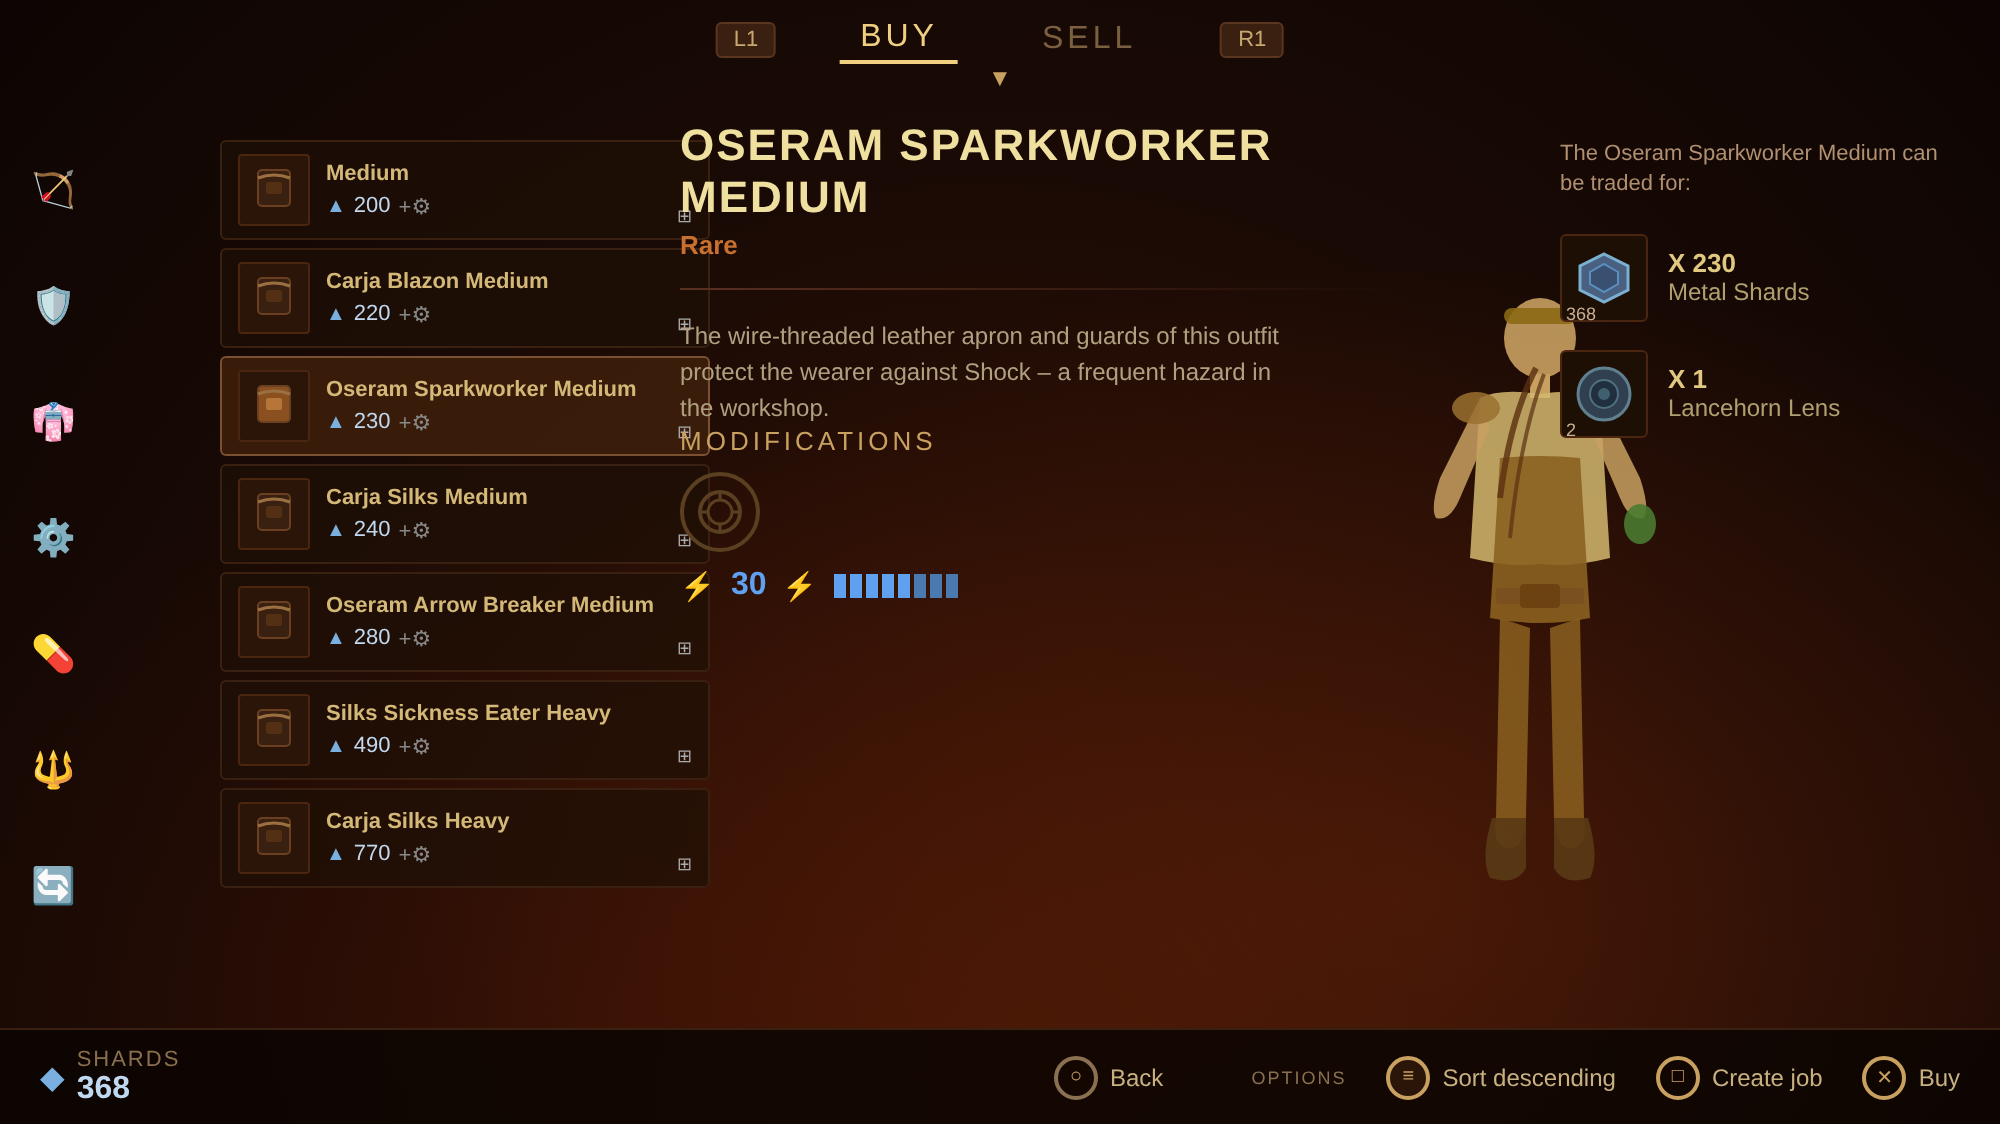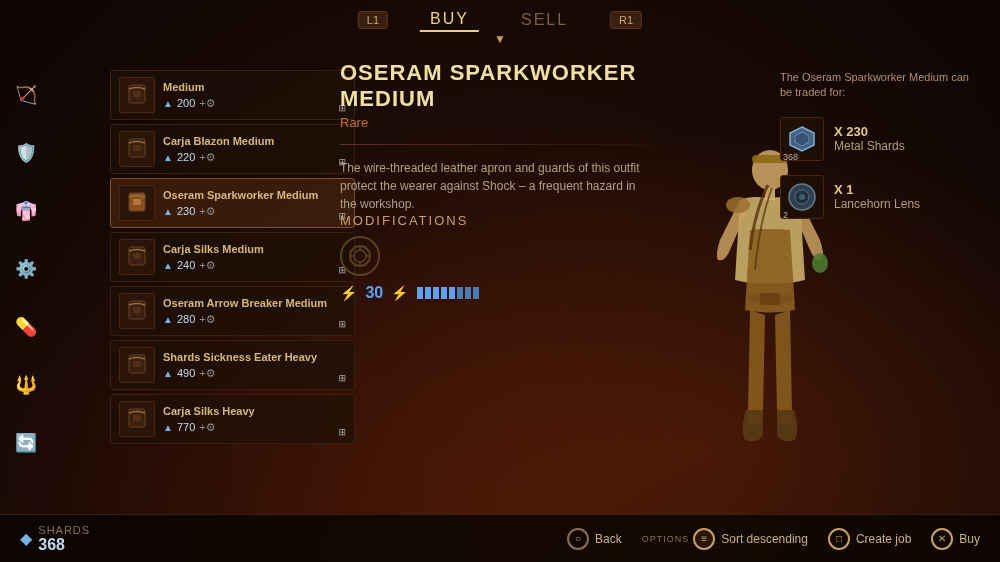--- a/index.html
+++ b/index.html
@@ -190,20 +190,21 @@
       color: #f0e0a0;
       letter-spacing: 1px;
       text-transform: uppercase;
       line-height: 1.2;
     }
 
     .item-rarity {
       font-size: 13px;
       color: #c87030;
       margin-top: 2px;
+      font-weight: bold;
     }
 
     .item-desc {
       font-size: 12px;
       color: #b0a080;
       margin-top: 10px;
       line-height: 1.5;
       max-width: 300px;
     }
 
@@ -526,21 +527,21 @@
     </div>
     <div class="item-entry">
       <div class="item-icon">
         <svg width="28" height="28" viewBox="0 0 28 28">
           <rect x="6" y="4" width="16" height="18" rx="2" fill="#3a2010" stroke="#6a4020" stroke-width="1"></rect>
           <path d="M6 8 Q14 5 22 8" fill="none" stroke="#9a7040" stroke-width="1.5"></path>
           <rect x="10" y="10" width="8" height="6" rx="1" fill="#5a3515" opacity="0.8"></rect>
         </svg>
       </div>
       <div class="item-info">
-        <div class="item-name">Shards Sickness Eater Heavy</div>
+        <div class="item-name">Silks Sickness Eater Heavy</div>
         <div class="item-price">
           <span class="shard-icon">▲</span>
           <span class="price-num">490</span>
           <span class="price-plus">+⚙</span>
         </div>
       </div>
       <div class="item-badge">⊞</div>
     </div>
     <div class="item-entry">
       <div class="item-icon">
@@ -672,21 +673,21 @@
       <div class="shards-label">Shards</div>
       <div class="shards-amount">368</div>
     </div>
   </div>
 
   <div class="bottom-actions">
     <div class="action-btn">
       <div class="action-circle">○</div>
       <span class="action-label">Back</span>
     </div>
-    <div style="display:flex;align-items:center;gap:0;">
+    <div style="display:flex;align-items:center;gap:16px;margin-left:24px;">
       <span class="options-label">OPTIONS</span>
       <div class="action-btn">
         <div class="action-circle" style="border-color:#c8a060;background:#2a1508;">≡</div>
         <span class="action-label">Sort descending</span>
       </div>
     </div>
     <div class="action-btn">
       <div class="action-circle" style="border-color:#c8a060;">□</div>
       <span class="action-label">Create job</span>
     </div>

